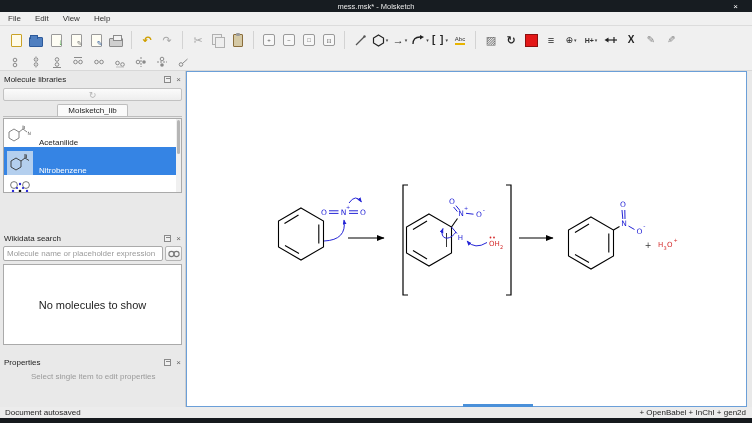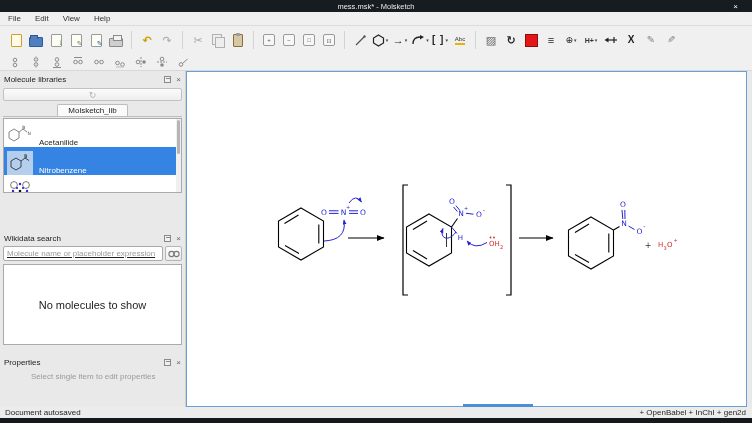--- a/index.html
+++ b/index.html
@@ -55,21 +55,21 @@
   .librow.sel { background:#3584e4; color:#fff; }
   .librow .thumbbg { width:26px; height:24px; display:flex; align-items:center; justify-content:center; }
   .librow.sel .thumbbg { background:#b4cfee; }
   .libscroll { position:absolute; right:0; top:0; width:5px; bottom:0; background:#f0f0f0; }
   .libscroll .thumb { position:absolute; top:1px; left:1px; width:3px; height:34px; background:#b5b5b5; border-radius:2px; }
 
   #panel-lib { position:absolute; left:0; top:1px; width:185px; height:121px; }
   #panel-wiki { position:absolute; left:0; top:160px; width:185px; height:124px; }
   #panel-props { position:absolute; left:0; top:284px; width:185px; height:52px; }
 
-  .searchrow { display:flex; gap:2px; padding:1px 3px 0 3px; align-items:center;text-decoration:underline; }
+  .searchrow { display:flex; gap:2px; padding:1px 3px 0 3px; align-items:center; }
   .searchrow input { flex:1; height:15px; border:1px solid #aaa; border-radius:2px; font-size:8px; padding:0 3px; color:#333; background:#fff; font-family:"Liberation Sans",sans-serif; }
   .searchrow input::placeholder { color:#9a9a9a; }
   .searchbtn { width:17px; height:15px; border:1px solid #b5b5b5; border-radius:2px; background:linear-gradient(#fcfcfc,#ececec); display:flex; align-items:center; justify-content:center; }
   .wikibox { position:absolute; left:3px; right:3px; top:33px; height:81px; background:#fff; border:1px solid #aaa; display:flex; align-items:center; justify-content:center; color:#222; font-size:11px; }
   .propshint { padding:3px 4px; color:#9a9a9a; font-size:8px;margin-left:27px; }
 
   
   #canvas { position:absolute; left:186px; top:71px; width:561px; height:336px; background:#fff; border:1px solid #6b9fd8; }
   #hthumb { position:absolute; left:276px; bottom:-1px; width:70px; height:3px; background:#4a90d9; }
 

